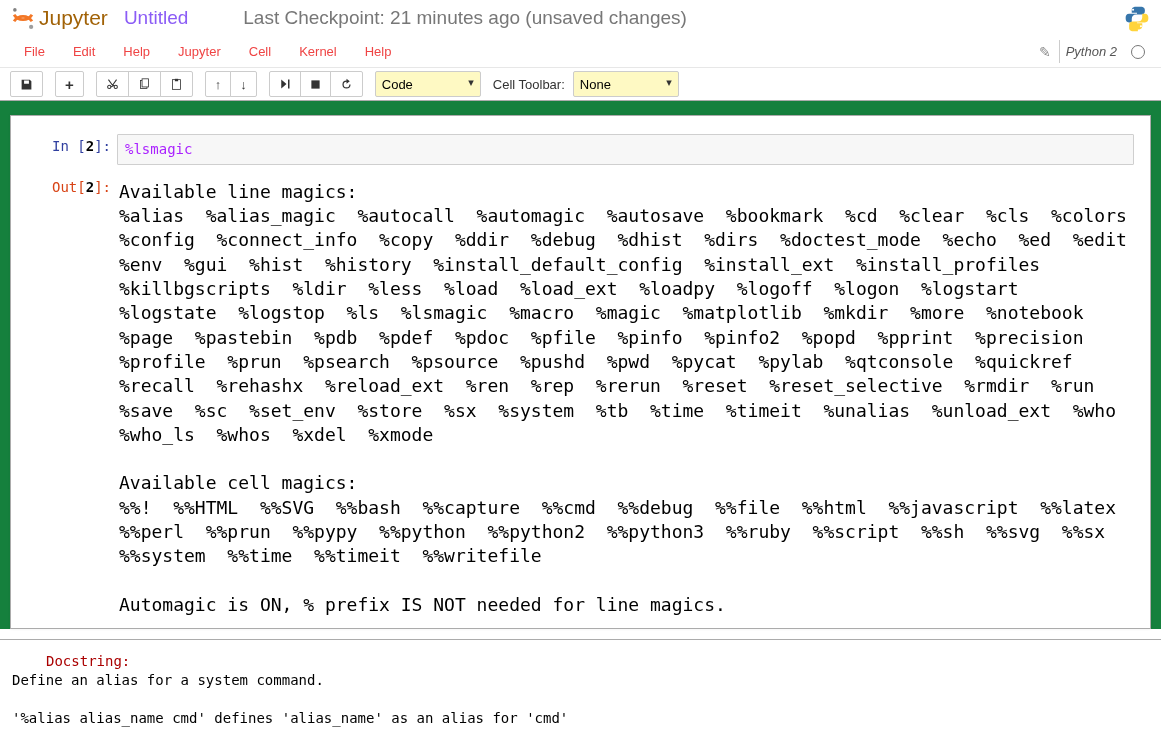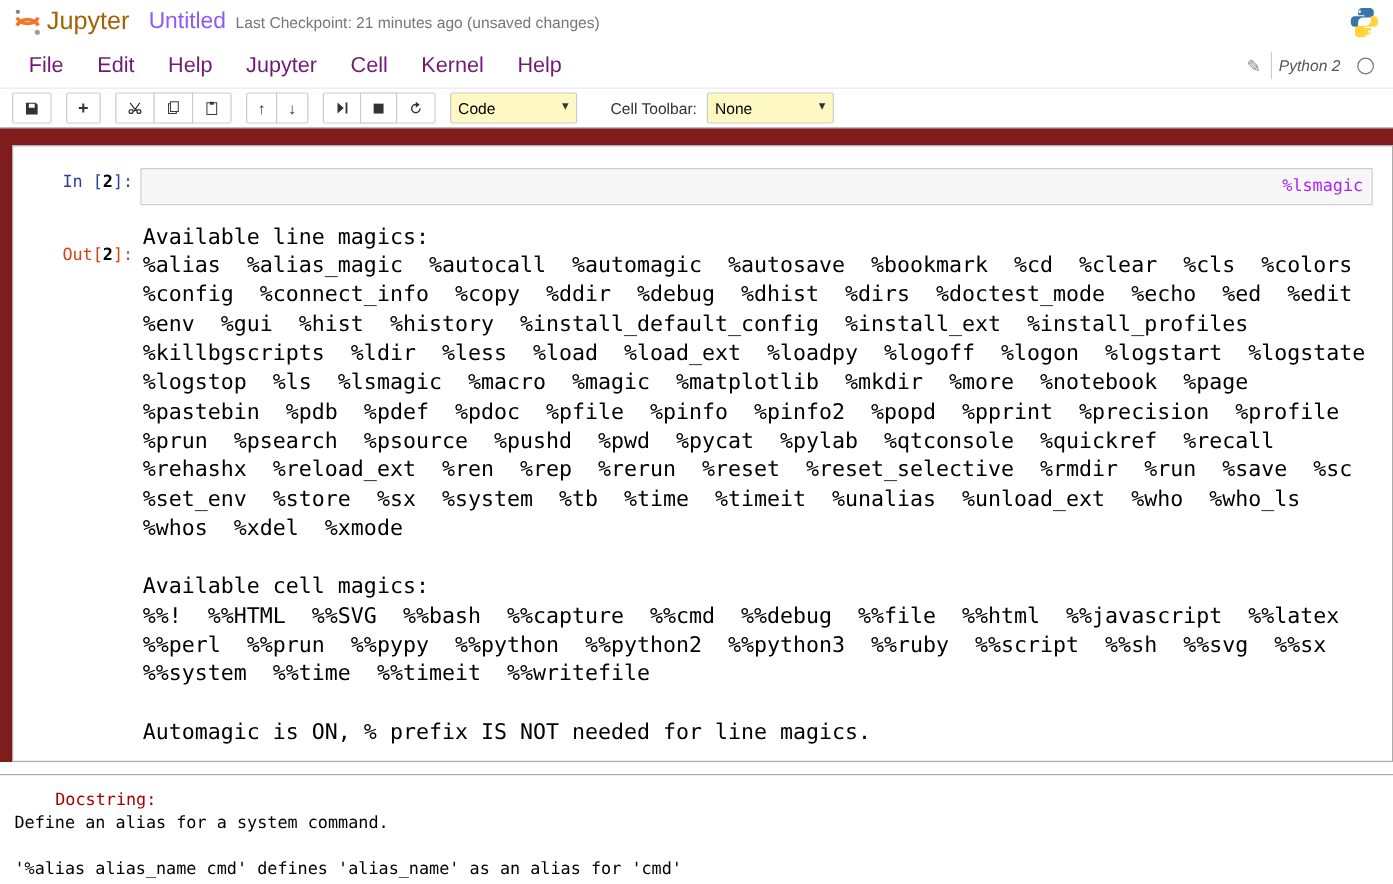--- a/index.html
+++ b/index.html
@@ -3,55 +3,55 @@
 <meta charset="utf-8">
 <style>
   * { box-sizing: border-box; margin: 0; padding: 0; }
   body { font-family: "Helvetica Neue", Helvetica, Arial, sans-serif; font-size: 13px; color: #000; background: #fff; }
   
   .header { display: flex; align-items: center; padding: 4px 10px 2px 10px; }
   .logo { display: flex; align-items: center; gap: 3px; margin-right: 16px; }
   .logo-icon { width: 26px; height: 26px; position: relative; }
   .logo-text { font-size: 21px; color: #a16207; font-weight: normal; letter-spacing: 0; }
   .notebook-name { font-size: 19px; color: #8b5cf6; margin-right: 8px; }
-  .checkpoint { font-size: 13px; color: #777; }
+  .checkpoint { font-size: 19px; color: #777; margin-left: 47px; }
   .spacer { flex: 1; }
   .py-logo { width: 28px; height: 28px; }
   
   .menubar { background: #fff; border-bottom: 1px solid #e7e7e7; padding: 2px 10px 0 10px; display: flex; align-items: center; }
-  .menu-item { padding: 8px 14px; color: #701a75; font-size: 18px; cursor: pointer; }
+  .menu-item { padding: 8px 14px; color: #ef4444; font-size: 13px; cursor: pointer; }
   .kernel-indicator { margin-left: auto; display: flex; align-items: center; gap: 8px; color: #555; padding-right: 6px;}
   .kernel-name { padding: 4px 6px; border-left: 1px solid #ccc; font-style: italic; }
   .kernel-circle { width: 14px; height: 14px; border: 1.5px solid #777; border-radius: 50%; }
   .pencil-icon { color: #888; font-size: 14px; }
   
   .toolbar { background: #fff; border-bottom: 1px solid #ababab; padding: 3px 10px; display: flex; align-items: center; gap: 4px; }
   .btn { background: #fff; border: 1px solid #ccc; border-radius: 2px; padding: 4px 9px; height: 26px; cursor: pointer; display: inline-flex; align-items: center; justify-content: center; font-size: 13px; color: #333; min-width: 26px; }
   .btn-group { display: inline-flex; }
   .btn-group .btn { border-radius: 0; margin-left: -1px; }
   .btn-group .btn:first-child { border-radius: 2px 0 0 2px; margin-left: 0; }
   .btn-group .btn:last-child { border-radius: 0 2px 2px 0; }
   .select { height: 26px; border: 1px solid #ccc; border-radius: 2px; background: #fef9c3; padding: 0 20px 0 6px; font-size: 13px; appearance: none; position: relative; min-width: 106px; }
   .select-wrap { position: relative; display: inline-block; }
   .select-wrap::after { content: "▾"; position: absolute; right: 7px; top: 5px; pointer-events: none; color: #333; font-size: 11px; }
-  .toolbar-label { color: #333; margin-left: 24px; margin-right: 4px; font-size: 13px; }
+  .toolbar-label { color: #333; margin-left: 8px; margin-right: 4px; font-size: 13px; }
   .gap { width: 4px; }
   
-  .notebook-container { background: #7f1d1d; padding: 14px 0 0 10px; }
+  .notebook-container { background: #15803d; padding: 14px 10px 0 10px; }
   .notebook { background: #fff; border: 1px solid #ababab; box-shadow: 0 0 3px rgba(0,0,0,0.07); margin: 0 auto; padding: 14px 6px 0 6px; }
   
   .cell { display: flex; padding: 4px 4px; margin-bottom: 2px; }
   .cell.selected { border: 1px solid #66bb6a; border-left: 5px solid #42A5F5; border-radius: 2px; }
   .cell.selected .prompt-col { padding-left: 6px; }
   .prompt-col { width: 96px; text-align: right; font-family: monospace; font-size: 14px; padding-right: 6px; padding-top: 4px; color: #303f9f; flex-shrink: 0; }
   .prompt-in { color: #303f9f; }
-  .prompt-out { color: #d84315; margin-top: 20px; }
+  .prompt-out { color: #d84315; }
   .prompt-n { color: #000; font-weight: bold; }
   .cell-body { flex: 1; padding-right: 6px; }
-  .input-area { background: #f7f7f7; border: 1px solid #cfcfcf; border-radius: 1px; padding: 5px 7px; font-family: monospace; font-size: 14px; line-height: 1.35; text-align: right; }
+  .input-area { background: #f7f7f7; border: 1px solid #cfcfcf; border-radius: 1px; padding: 5px 7px; font-family: monospace; font-size: 14px; line-height: 1.35; }
   .output-area { font-family: monospace; font-size: 18px; padding: 5px 2px; white-space: pre-wrap; line-height: 1.35; color: #000; }
   .magic { color: #AA22FF; }
   .quest { color: #1a1aff; }
   
   .pager { border-top: 1px solid #ababab; padding: 12px; font-family: monospace; font-size: 14px; white-space: pre-wrap; line-height: 1.35; color: #000; margin-top: 10px; background: #fff; }
   .docstring-h { color: #aa0000; margin-left: 34px; }
   
   svg { display: block; }
 </style>
 </head>

